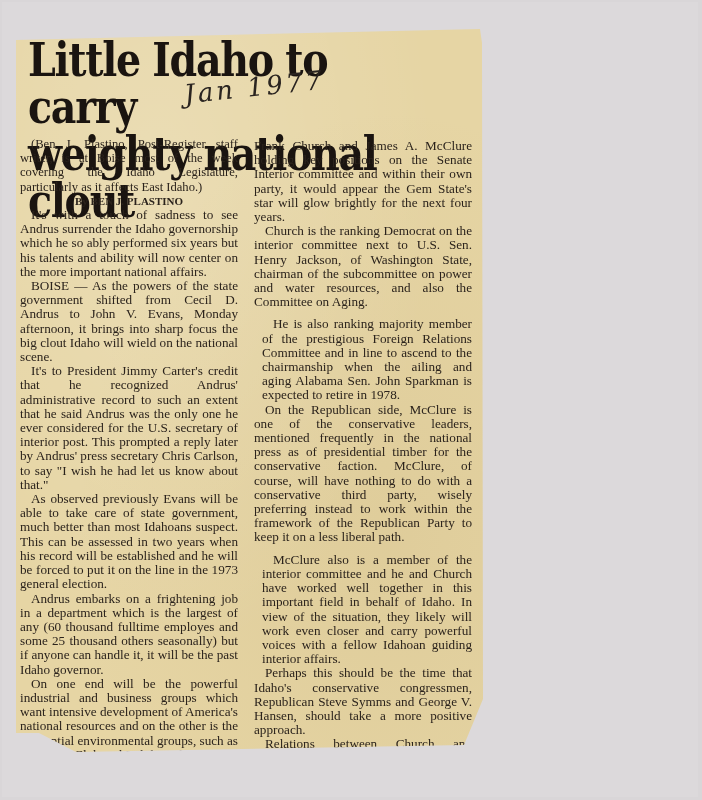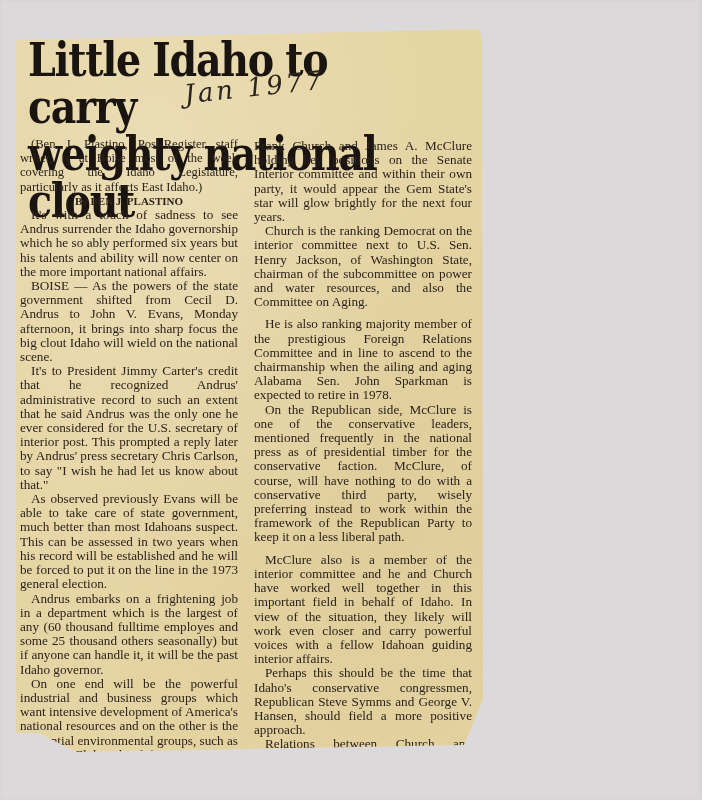--- a/index.html
+++ b/index.html
@@ -34,21 +34,21 @@
   }
   .col {
     position: absolute; top: 108px; width: 218px;
     font-family: "Liberation Serif", "DejaVu Serif", serif;
     font-size: 13.2px; line-height: 14.2px; color: #2b231c;
     text-align: justify;
   }
   .col.left { left: 4px; }
   .col.right { left: 238px; top: 110px; }
   .col p { margin: 0; text-indent: 11px; }
-  .col p.gap { margin-top: 8px; }
+  .col p.gap { margin-top: 8px; margin-left: 8px; }
   .intro { font-weight: normal; text-indent: 10px; font-size: 12.6px; }
   .byline { text-align: center; font-weight: bold; text-indent: 0 !important; font-size: 11px; }
 </style>
 </head>
 <body>
 
 <div class="sheet"></div>
 
 <div class="clip">
   <div class="headline">
@@ -69,17 +69,17 @@
     <p>Andrus record indicates a fairly even handed policy between the two extremist, although he likely will lean more towards the environmental concept.</p>
 
   </div>
 
   <div class="col right">
     <p style="text-indent:0">Frank Church and James A. McClure holding key positions on the Senate Interior committee and within their own party, it would appear the Gem State's star will glow brightly for the next four years.</p>
     <p>Church is the ranking Democrat on the interior committee next to U.S. Sen. Henry Jackson, of Washington State, chairman of the subcommittee on power and water resources, and also the Committee on Aging.</p>
     <p class="gap">He is also ranking majority member of the prestigious Foreign Relations Committee and in line to ascend to the chairmanship when the ailing and aging Alabama Sen. John Sparkman is expected to retire in 1978.</p>
     <p>On the Republican side, McClure is one of the conservative leaders, mentioned frequently in the national press as of presidential timber for the conservative faction. McClure, of course, will have nothing to do with a conservative third party, wisely preferring instead to work within the framework of the Republican Party to keep it on a less liberal path.</p>
     <p class="gap">McClure also is a member of the interior committee and he and Church have worked well together in this important field in behalf of Idaho. In view of the situation, they likely will work even closer and carry powerful voices with a fellow Idahoan guiding interior affairs.</p>
-    <p>Perhaps this should be the time that Idaho's conservative congressmen, Republican Steve Symms and George V. Hansen, should field a more positive approach.</p>
+    <p>Perhaps this should be the time that Idaho's conservative congressmen, Republican Steve Symms and George V. Hansen, should take a more positive approach.</p>
     <p>Relations between Church and McClure on one hand and Hansen on the other hand are not good to say the least. Those between Church and Symms, who often is mentioned as a possible 1978 opponent for Church in 1978, are not much better. McClure and Symms get along well, however.</p>
 
   </div>
 </div>
 
 </body></html>

